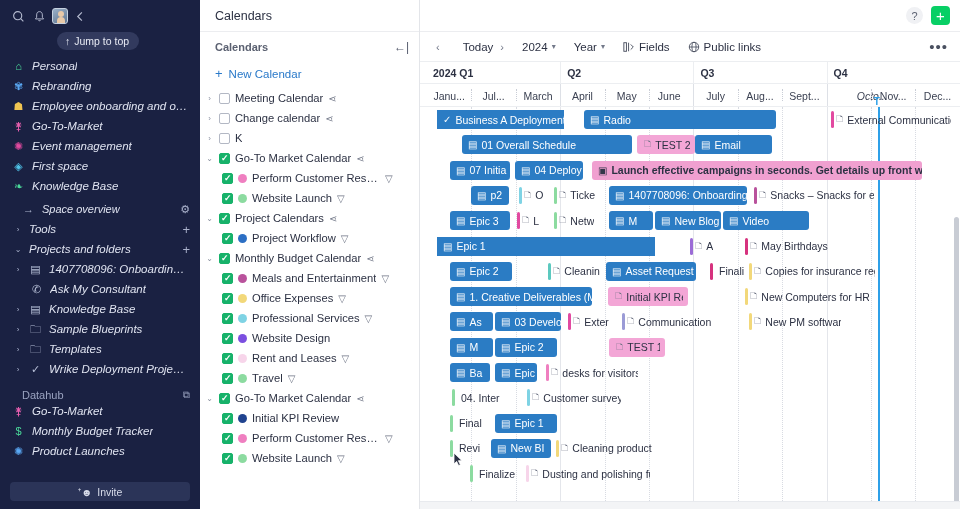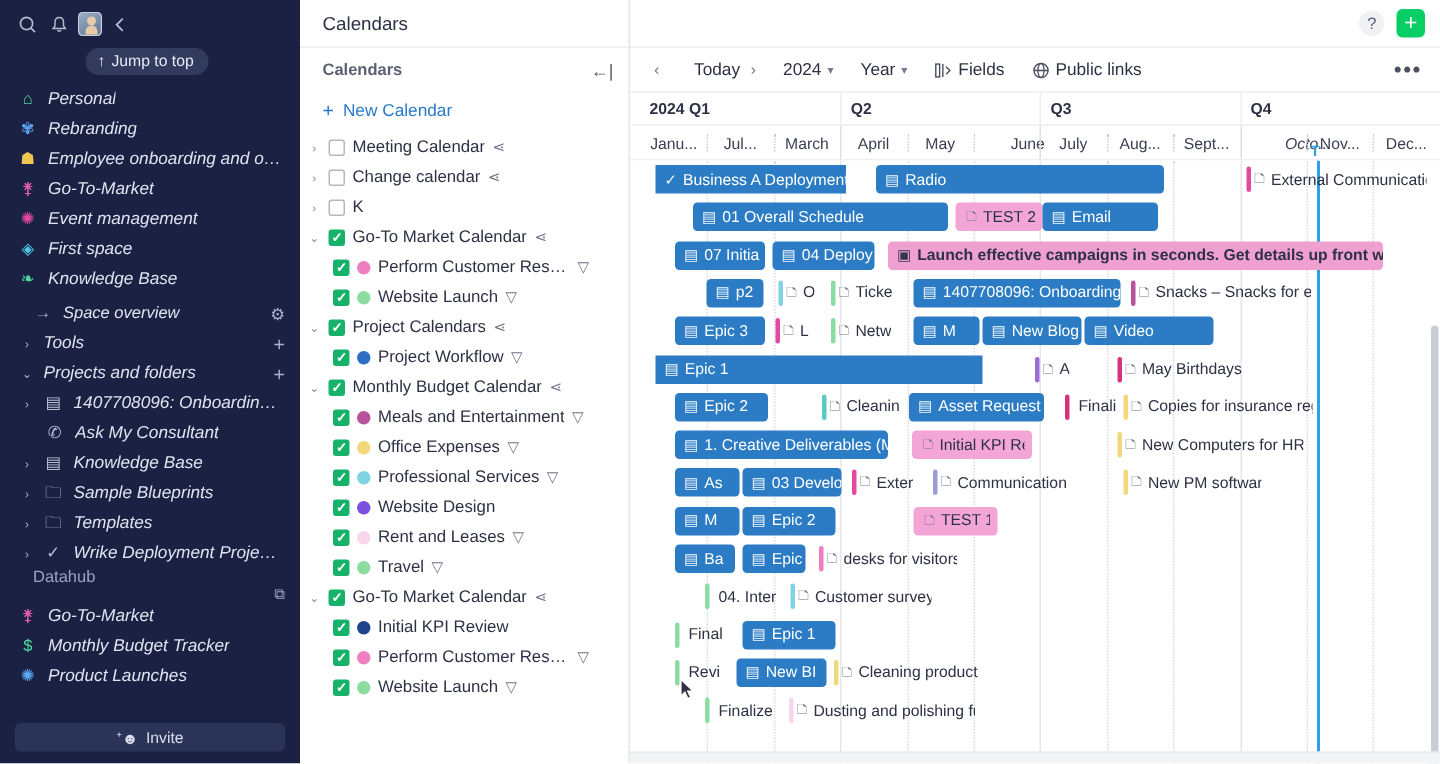--- a/index.html
+++ b/index.html
@@ -38,21 +38,21 @@
     display: flex; align-items: center; gap: 7px; height: 20px; padding: 0 10px 0 12px;
     font-size: 11.5px; color: #dfe3f0; cursor: pointer; white-space: nowrap; overflow: hidden;
   }
   .nav-item .ic { width: 13px; flex: 0 0 13px; text-align: center; font-size: 11px; line-height: 1; }
   .nav-item.sub { padding-left: 22px; font-size: 11px; }
   .nav-row-spacer { height: 3px; }
   .nav-chev { width: 8px; flex: 0 0 8px; font-size: 8px; color: #aab2cc; text-align: center; }
   .nav-plus { margin-left: auto; font-size: 13px; color: #aab2cc; }
   .nav-gear { margin-left: auto; font-size: 11px; color: #aab2cc; }
   .nav-label { overflow: hidden; text-overflow: ellipsis; white-space: nowrap; font-style: italic; }
-  .nav-sep-label { font-size: 11px; color: #9aa3c0; padding: 0 10px 0 22px; height: 22px; display:flex; align-items:flex-start;flex-direction:column; }
+  .nav-sep-label { font-size: 11px; color: #9aa3c0; padding: 0 10px 0 22px; height: 22px; display:flex; align-items:flex-end; }
   .nav-ext { margin-left: auto; font-size: 10px; color: #9aa3c0; }
   .nav-footer { padding: 6px 10px 8px 10px; }
   .invite-btn {
     background: #2b3458; border-radius: 4px; height: 19px; display: flex; align-items: center;
     justify-content: center; gap: 5px; font-size: 10.5px; color: #d8dcea; cursor: pointer;
   }
 
   
   .cal-panel { width: 220px; flex: 0 0 220px; height: 509px; background: #fff; border-right: 1px solid #e3e5e9; display:flex; flex-direction:column; }
   .cal-topbar { height: 32px; display: flex; align-items: center; padding-left: 15px; border-bottom: 1px solid #ecedf0; }
@@ -463,21 +463,21 @@
           </div>
           <div class="m-div" style="left: 95.8px;"></div>
           <div class="m-cell" style="left: 140.2px; width: 44.4px;">
             <span class="lbl">April</span>
           </div>
           <div class="m-div solid" style="left: 140.2px;"></div>
           <div class="m-cell" style="left: 184.6px; width: 44.4px;">
             <span class="lbl">May</span>
           </div>
           <div class="m-div" style="left: 184.6px;"></div>
-          <div class="m-cell" style="left: 243px; width: 44.4px;">
+          <div class="m-cell" style="left: 227px; width: 44.4px;">
             <span class="lbl">June</span>
           </div>
           <div class="m-div" style="left: 229px;"></div>
           <div class="m-cell" style="left: 273.4px; width: 44.4px;">
             <span class="lbl">July</span>
           </div>
           <div class="m-div solid" style="left: 273.4px;"></div>
           <div class="m-cell" style="left: 317.8px; width: 44.4px;">
             <span class="lbl">Aug...</span>
           </div>
@@ -676,21 +676,21 @@
           <span>Ba</span>
         </div>
         <div class="bar" style="left: 75px; width: 42px; top: 256px;">
           <span class="bi">▤</span>
           <span>Epic 3</span>
         </div>
         <div class="mile" style="left: 126px; width: 92px; top: 256px; --mc: #ef7fc0;">
           <span class="mi">🗅</span>
           <span style="overflow: hidden;">desks for visitors</span>
         </div>
-        <div class="plain" style="left: 50px; width: 52px; top: 281.3px; --mc: #8cdba0;">
+        <div class="plain" style="left: 32px; width: 52px; top: 281.3px; --mc: #8cdba0;">
           <span style="padding-left: 4px;">04. Inter</span>
         </div>
         <div class="mile" style="left: 107px; width: 94px; top: 281.3px; --mc: #7fd3e4;">
           <span class="mi">🗅</span>
           <span style="overflow: hidden;">Customer surveys</span>
         </div>
         <div class="plain" style="left: 30px; width: 40px; top: 306.6px; --mc: #8cdba0;">
           <span style="padding-left: 4px;">Final</span>
         </div>
         <div class="bar" style="left: 75px; width: 62px; top: 306.6px;">

